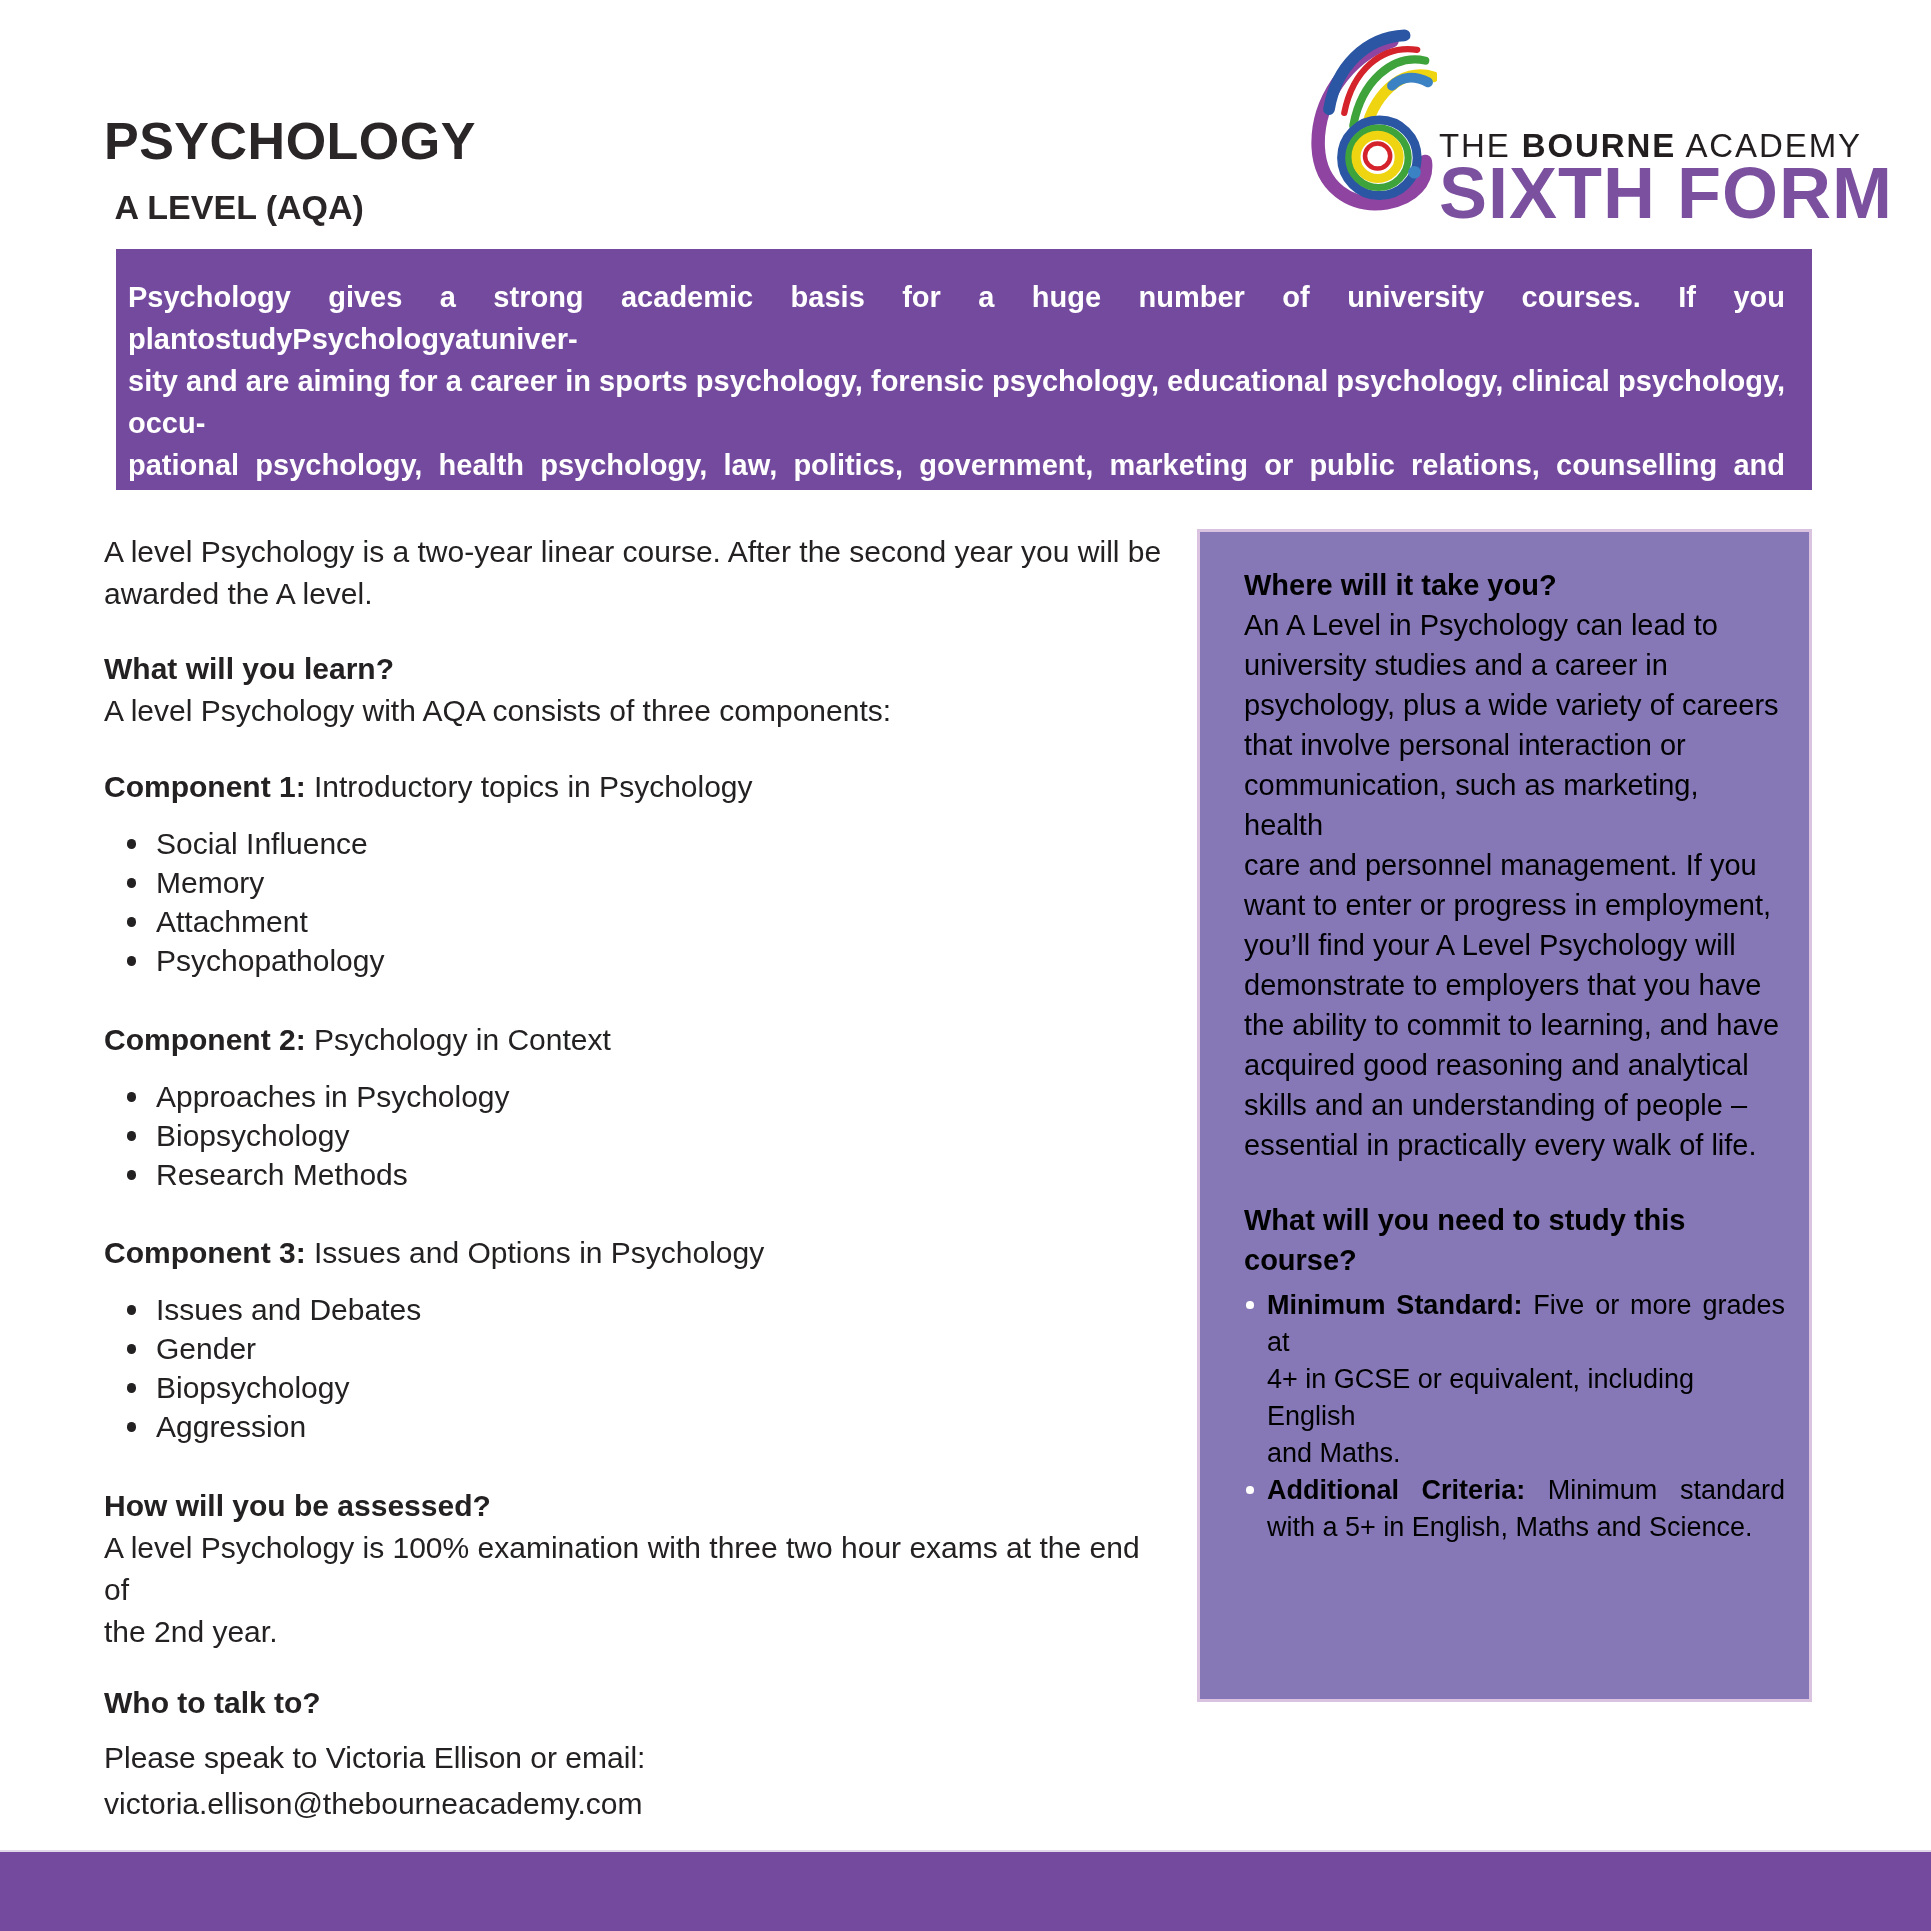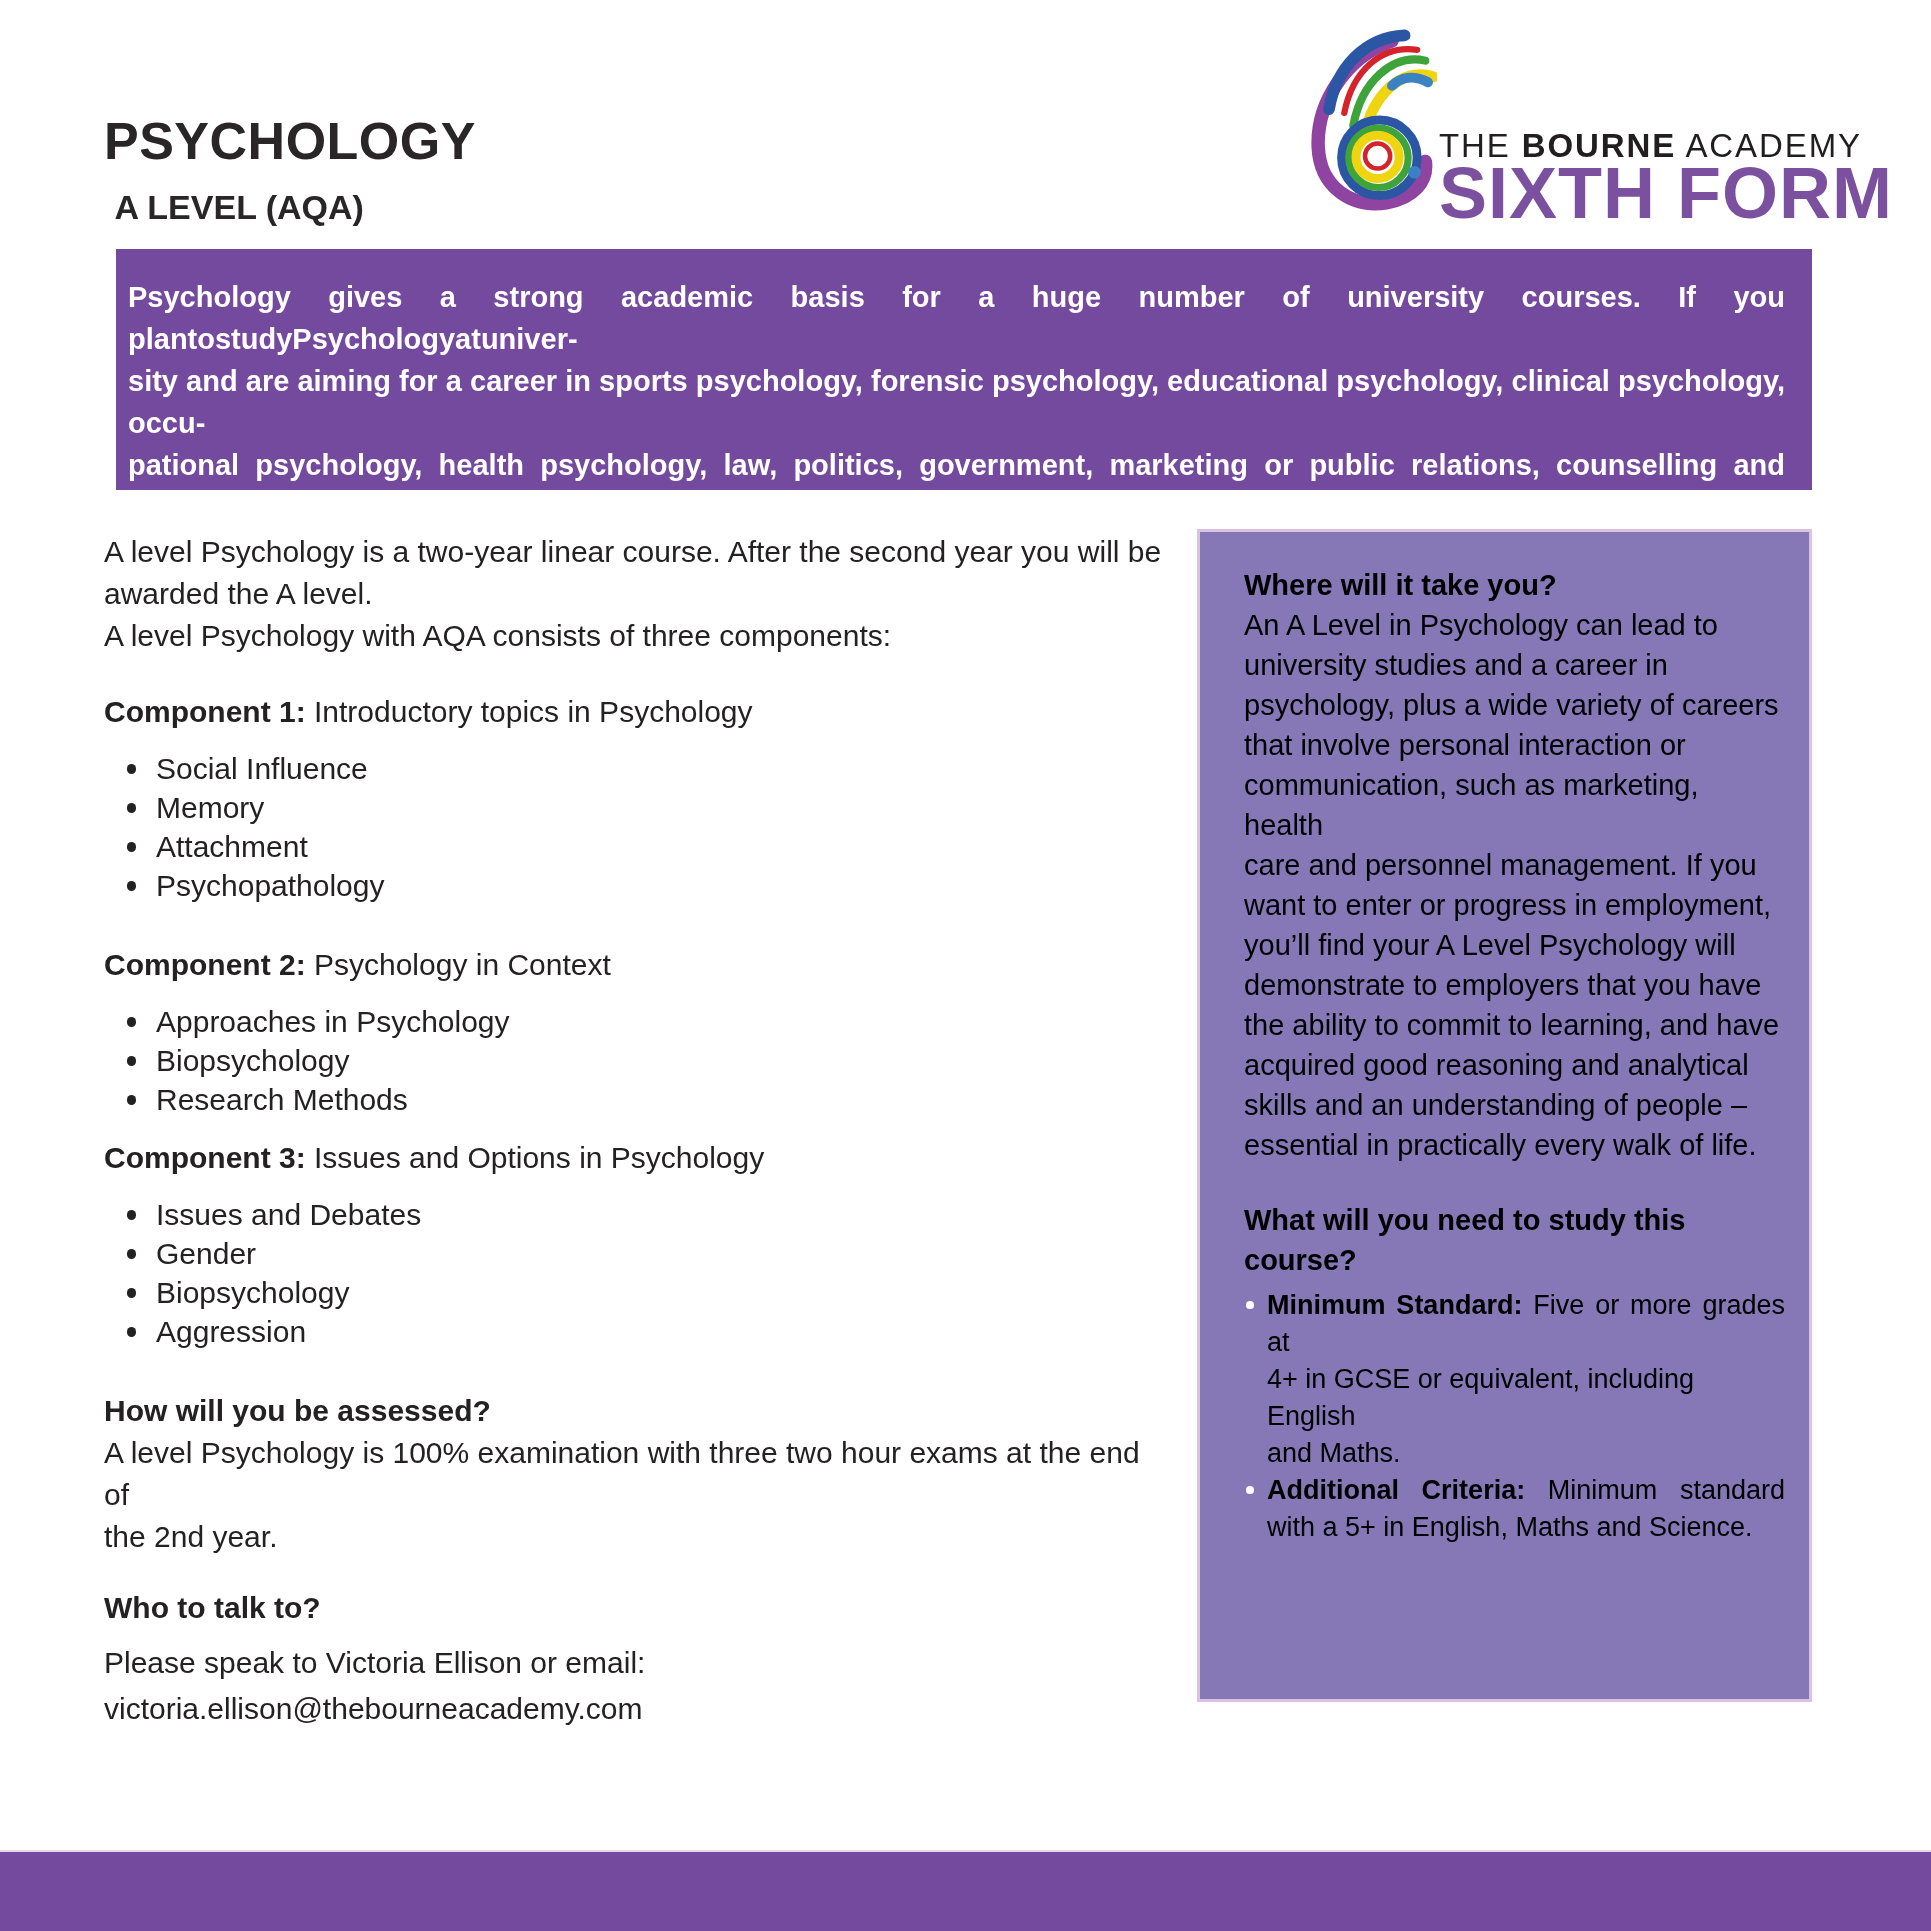--- a/index.html
+++ b/index.html
@@ -100,38 +100,39 @@
     <div class="banner-line">Psychology gives a strong academic basis for a huge number of university courses. If you plantostudyPsychologyatuniver-</div>
     <div class="banner-line">sity and are aiming for a career in sports psychology, forensic psychology, educational psychology, clinical psychology, occu-</div>
     <div class="banner-line">pational psychology, health psychology, law, politics, government, marketing or public relations, counselling and education,</div>
     <div class="banner-line last">then Psychology is the right A level subject for you.</div>
   </div>
 
   <div class="main-col">
     <div class="pre">A level Psychology is a two-year linear course. After the second year you will be
 awarded the A level.</div>
 
+    <div class="h3 m-learn-h">What will you learn?</div>
     <div>A level Psychology with AQA consists of three components:</div>
 
     <div class="comp-head"><span class="b">Component 1:</span><span> Introductory topics in Psychology</span></div>
     <ul class="blist">
       <li>Social Influence</li>
       <li>Memory</li>
       <li>Attachment</li>
       <li>Psychopathology</li>
     </ul>
 
     <div class="comp-head" style="margin-top:39px;"><span class="b">Component 2:</span><span> Psychology in Context</span></div>
     <ul class="blist">
       <li>Approaches in Psychology</li>
       <li>Biopsychology</li>
       <li>Research Methods</li>
     </ul>
 
-    <div class="comp-head" style="margin-top:18px;"><span class="b">Component 3:</span><span> Issues and Options in Psychology</span></div>
+    <div class="comp-head" style="margin-top:38px;"><span class="b">Component 3:</span><span> Issues and Options in Psychology</span></div>
     <ul class="blist gap-items">
       <li>Issues and Debates</li>
       <li>Gender</li>
       <li>Biopsychology</li>
       <li>Aggression</li>
     </ul>
 
     <div class="h3 m-assess-h">How will you be assessed?</div>
     <div class="pre">A level Psychology is 100% examination with three two hour exams at the end of
 the 2nd year.</div>

